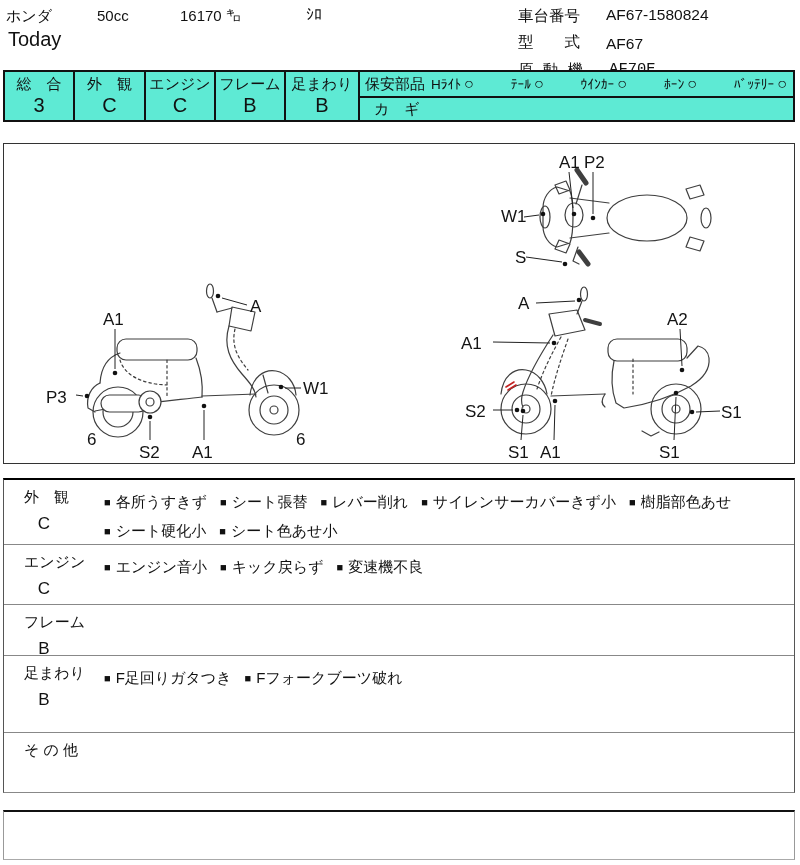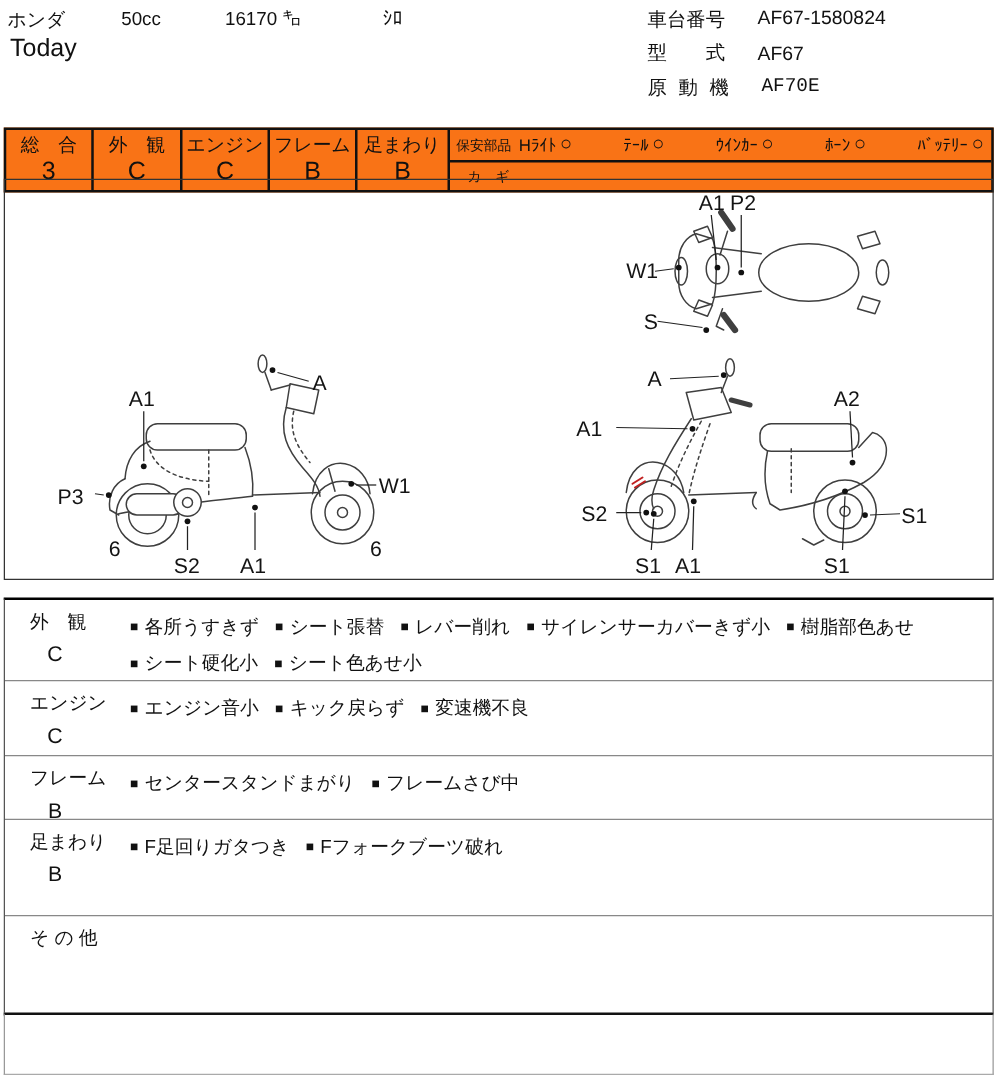--- a/index.html
+++ b/index.html
@@ -10,48 +10,48 @@
   }
   .abs{position:absolute;}
 
   
   .h-small{font-size:15px;white-space:pre;}
   .h-color{font-size:16px;}
   .h-model{font-size:20px;}
   .spec-line{position:absolute;left:518px;font-size:15.5px;display:flex;gap:26px;white-space:pre;}
 
   
-  .rtable{position:absolute;left:3px;top:102px;width:792px;height:52px;
-    border:2px solid #111;display:flex;box-sizing:border-box;background:#f97316;}
+  .rtable{position:absolute;left:3px;top:70px;width:792px;height:52px;
+    border:2px solid #111;display:flex;box-sizing:border-box;background:#5eead4;}
   .rcell{border-right:2px solid #111;display:flex;flex-direction:column;align-items:center;box-sizing:border-box;}
   .rcell .rl{font-size:15px;margin-top:3px;white-space:pre;}
   .rcell .rv{font-size:20px;margin-top:0px;}
   .w1{width:70px}.w2{width:71px}.w3{width:70px}.w4{width:70px}.w5{width:74px}
   .rright{flex:1;display:flex;flex-direction:column;min-width:0;}
   .srow{height:24px;border-bottom:2px solid #111;display:flex;align-items:center;padding:0 6px 0 5px;}
   .krow{flex:1;display:flex;align-items:center;padding-left:14px;}
-  .slabel{font-size:11px;margin-right:6px;white-space:pre;}
+  .slabel{font-size:15px;margin-right:6px;white-space:pre;}
   .sitems{flex:1;display:flex;justify-content:space-between;align-items:center;}
   .sitem{display:flex;align-items:center;font-size:13.5px;white-space:pre;}
   .scircle{font-size:16px;font-weight:bold;margin-left:3px;}
   .kval{font-size:13.5px;margin-left:10px;white-space:pre;}
 
   
   .dbox{position:absolute;left:3px;top:143px;width:792px;height:321px;
     border:1px solid #333;box-sizing:border-box;}
   .dbox svg{display:block;}
   .dlabel text{font-size:17px;fill:#141414;}
 
   
   .cwrap{position:absolute;left:3px;top:478px;width:792px;box-sizing:border-box;
     border-top:2px solid #000;border-left:1px solid #555;border-right:1px solid #555;
     border-bottom:1px solid #888;}
   .crow{display:flex;border-top:1px solid #888;box-sizing:border-box;}
   .crow:first-child{border-top:none;}
-  .rh1{height:64px}.rh2{height:60px}.rh3{height:51px}.rh4{height:77px}.rh5{height:80px}
+  .rh1{height:64px}.rh2{height:60px}.rh3{height:51px}.rh4{height:77px}.rh5{height:60px}
   .clabel{width:100px;padding-top:8px;box-sizing:border-box;flex:none;}
   .cl{padding-left:20px;font-size:15px;white-space:pre;}
   .cg{margin-left:20px;width:40px;text-align:center;font-size:17px;margin-top:7px;}
   .citems{flex:1;padding:8px 12px 0 0;font-size:15px;line-height:27px;}
   .ci{margin-right:13px;white-space:nowrap;margin-top:32px;}
   .bu{font-size:11px;margin-right:5px;position:relative;top:-1px;}
 
   
   .bbox{position:absolute;left:3px;top:810px;width:792px;height:50px;box-sizing:border-box;
     border-top:2.5px solid #111;border-left:1px solid #999;border-right:1px solid #999;
@@ -270,21 +270,20 @@
       <div class="cl">エンジン</div>
       <div class="cg">C</div>
     </div>
     <div class="citems"><span class="ci"><span class="bu">■</span>エンジン音小</span><span class="ci"><span class="bu">■</span>キック戻らず</span><span class="ci"><span class="bu">■</span>変速機不良</span></div>
   </div>
   <div class="crow rh3">
     <div class="clabel">
       <div class="cl">フレーム</div>
       <div class="cg">B</div>
     </div>
-    <div class="citems"><span class="ci"><span class="bu">■</span>センタースタンドまがり</span><span class="ci"><span class="bu">■</span>フレームさび中</span></div>
   </div>
   <div class="crow rh4">
     <div class="clabel">
       <div class="cl">足まわり</div>
       <div class="cg">B</div>
     </div>
     <div class="citems"><span class="ci"><span class="bu">■</span>F足回りガタつき</span><span class="ci"><span class="bu">■</span>Fフォークブーツ破れ</span></div>
   </div>
   <div class="crow rh5">
     <div class="clabel">

